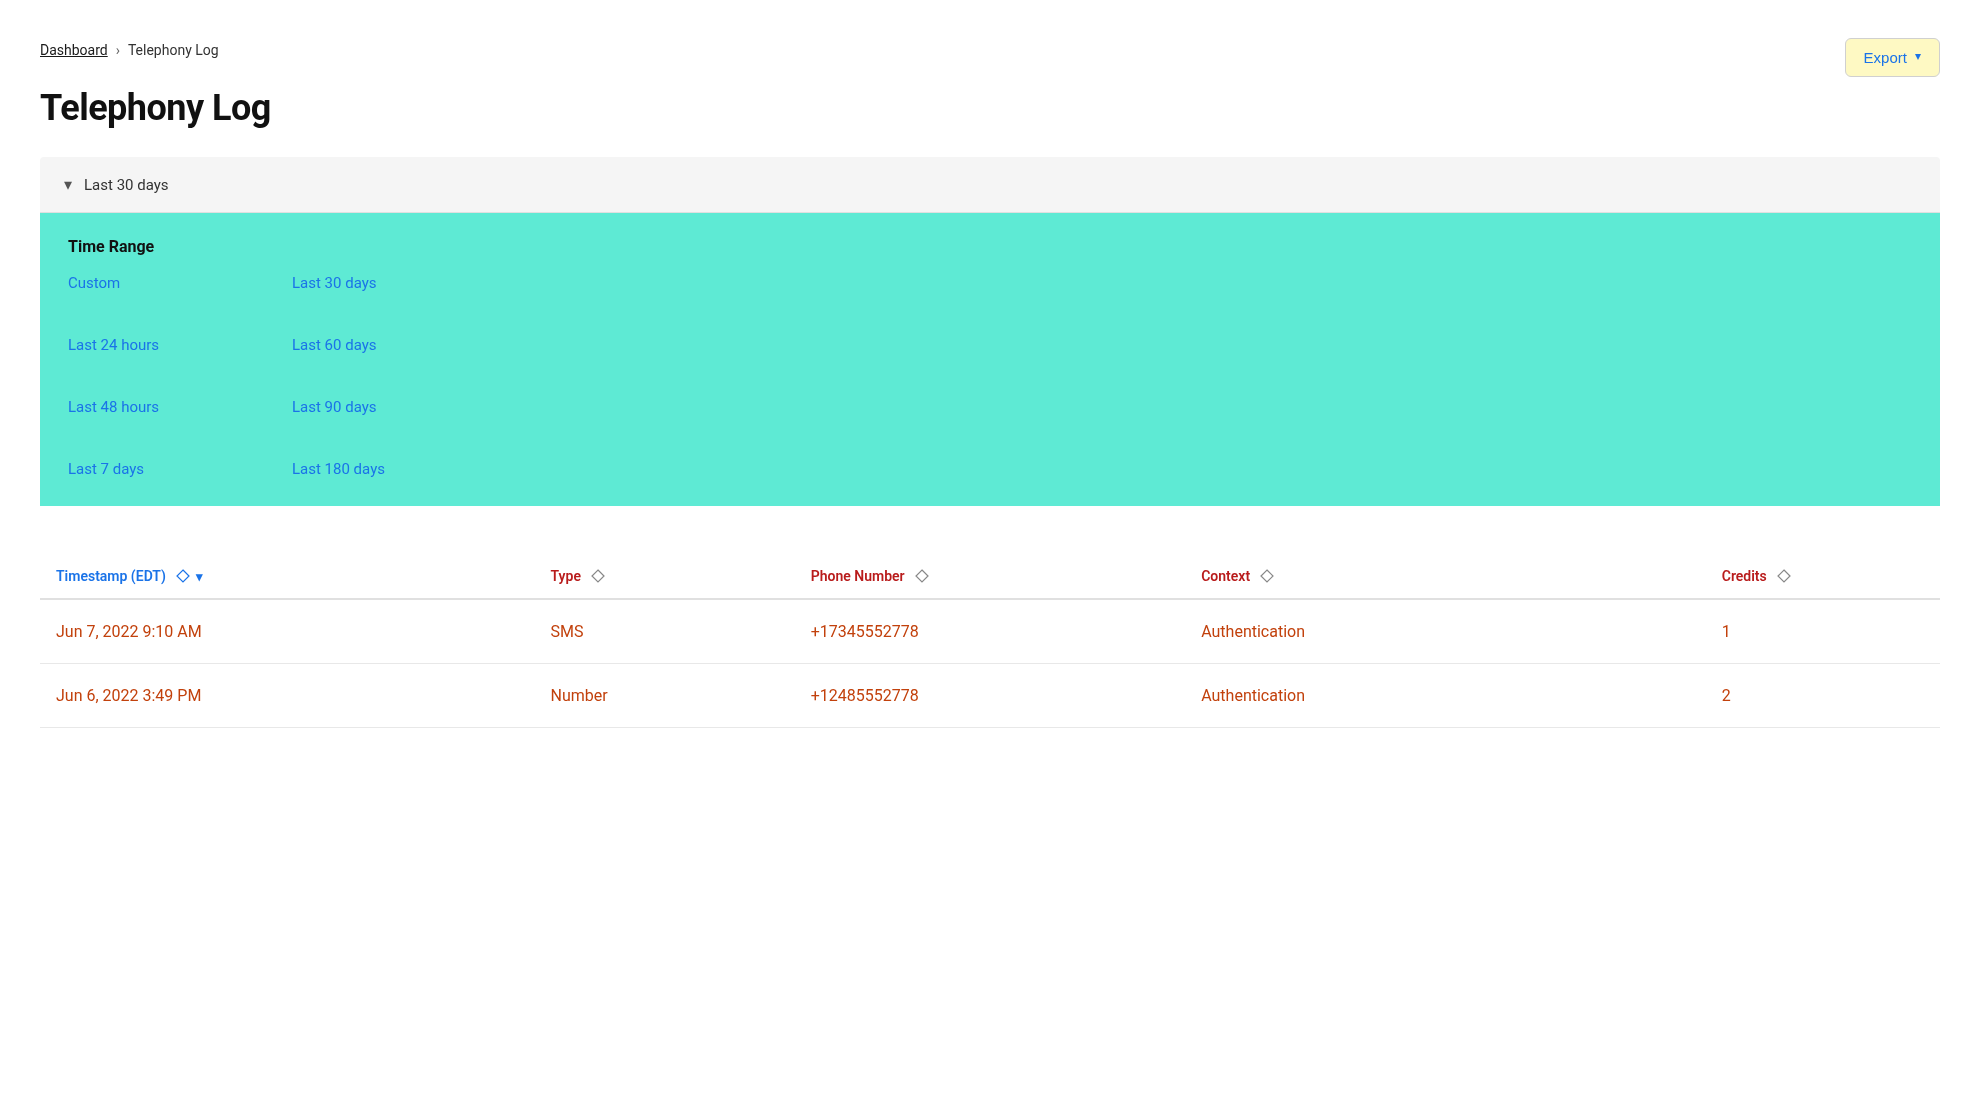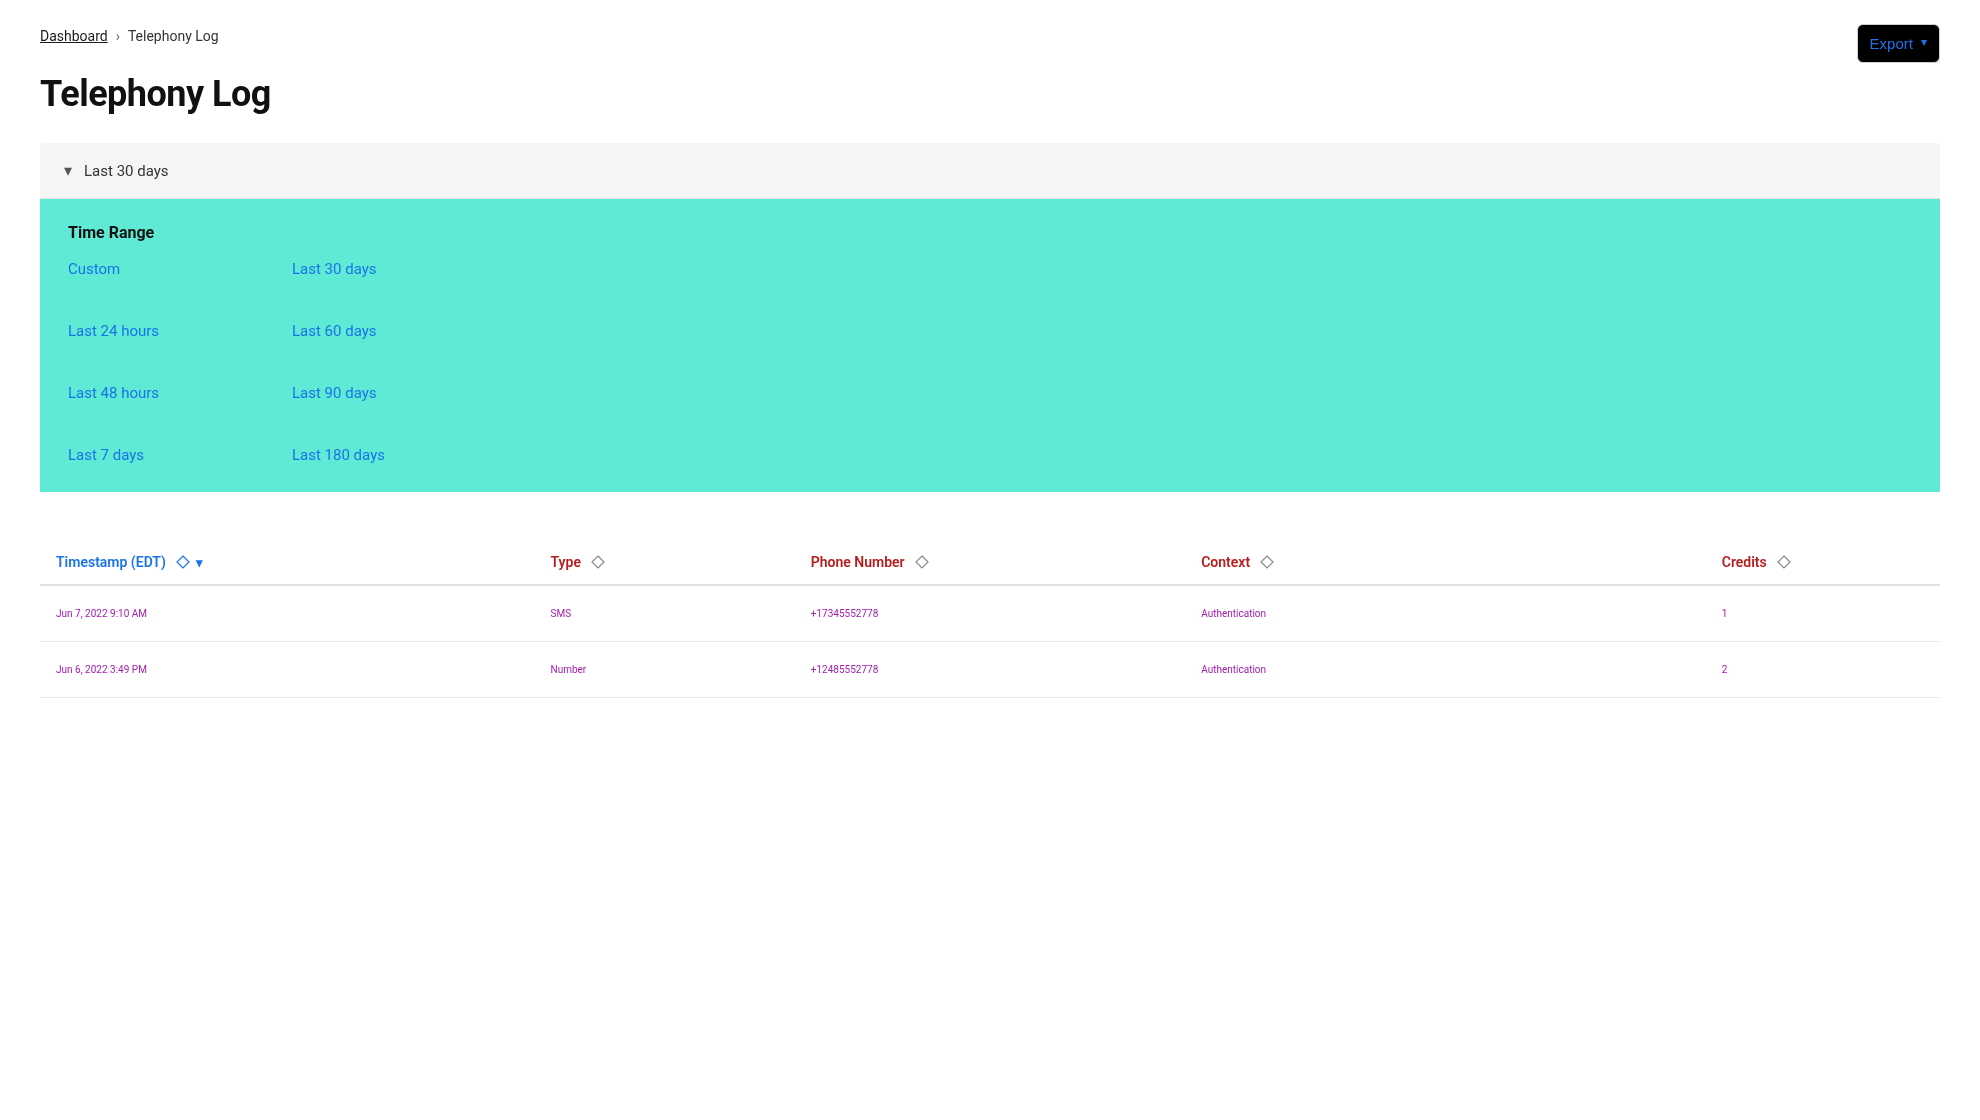--- a/index.html
+++ b/index.html
@@ -53,25 +53,25 @@
       color: #111111;
       letter-spacing: -0.5px;
     }
 
     .export-button {
       display: flex;
       align-items: flex-start;
       gap: 8px;
       border: 1px solid #d0d0d0;
       border-radius: 6px;
-      background: #000000;
+      background: #fef9c3;
       color: #1a73e8;
       font-size: 15px;
       font-weight: 500;
-      padding: 10px 12px;
+      padding: 10px 18px;
       cursor: pointer;
       white-space: nowrap;
     }
 
     .export-button .chevron-icon {
       font-size: 12px;
     }
 
     
     .filter-section {
@@ -171,37 +171,37 @@
     .data-table tbody tr {
       border-bottom: 1px solid #e8e8e8;
     }
 
     .data-table tbody tr:last-child {
       border-bottom: 1px solid #e8e8e8;
     }
 
     .data-table td {
       padding: 22px 16px;
-      font-size: 10px;
-      color: #a21caf;
+      font-size: 16px;
+      color: #c2410c;
     }
 
     
     .diamond-icon {
       display: inline-block;
       vertical-align: middle;
       margin-left: 4px;
     }
   </style>
 </head>
 <body>
 
 <div class="page-wrapper">
 
-  <div style="display:flex; justify-content:space-between; align-items:center; margin-bottom: 10px;">
+  <div style="display:flex; justify-content:space-between; align-items:center; margin-bottom: 10px; margin-top: 14px;">
     <div class="breadcrumb">
       <span class="breadcrumb-link">Dashboard</span>
       <span class="breadcrumb-separator">›</span>
       <span class="breadcrumb-current">Telephony Log</span>
     </div>
     <button class="export-button">
       <span>Export</span>
       <span class="chevron-icon">▾</span>
     </button>
   </div>

